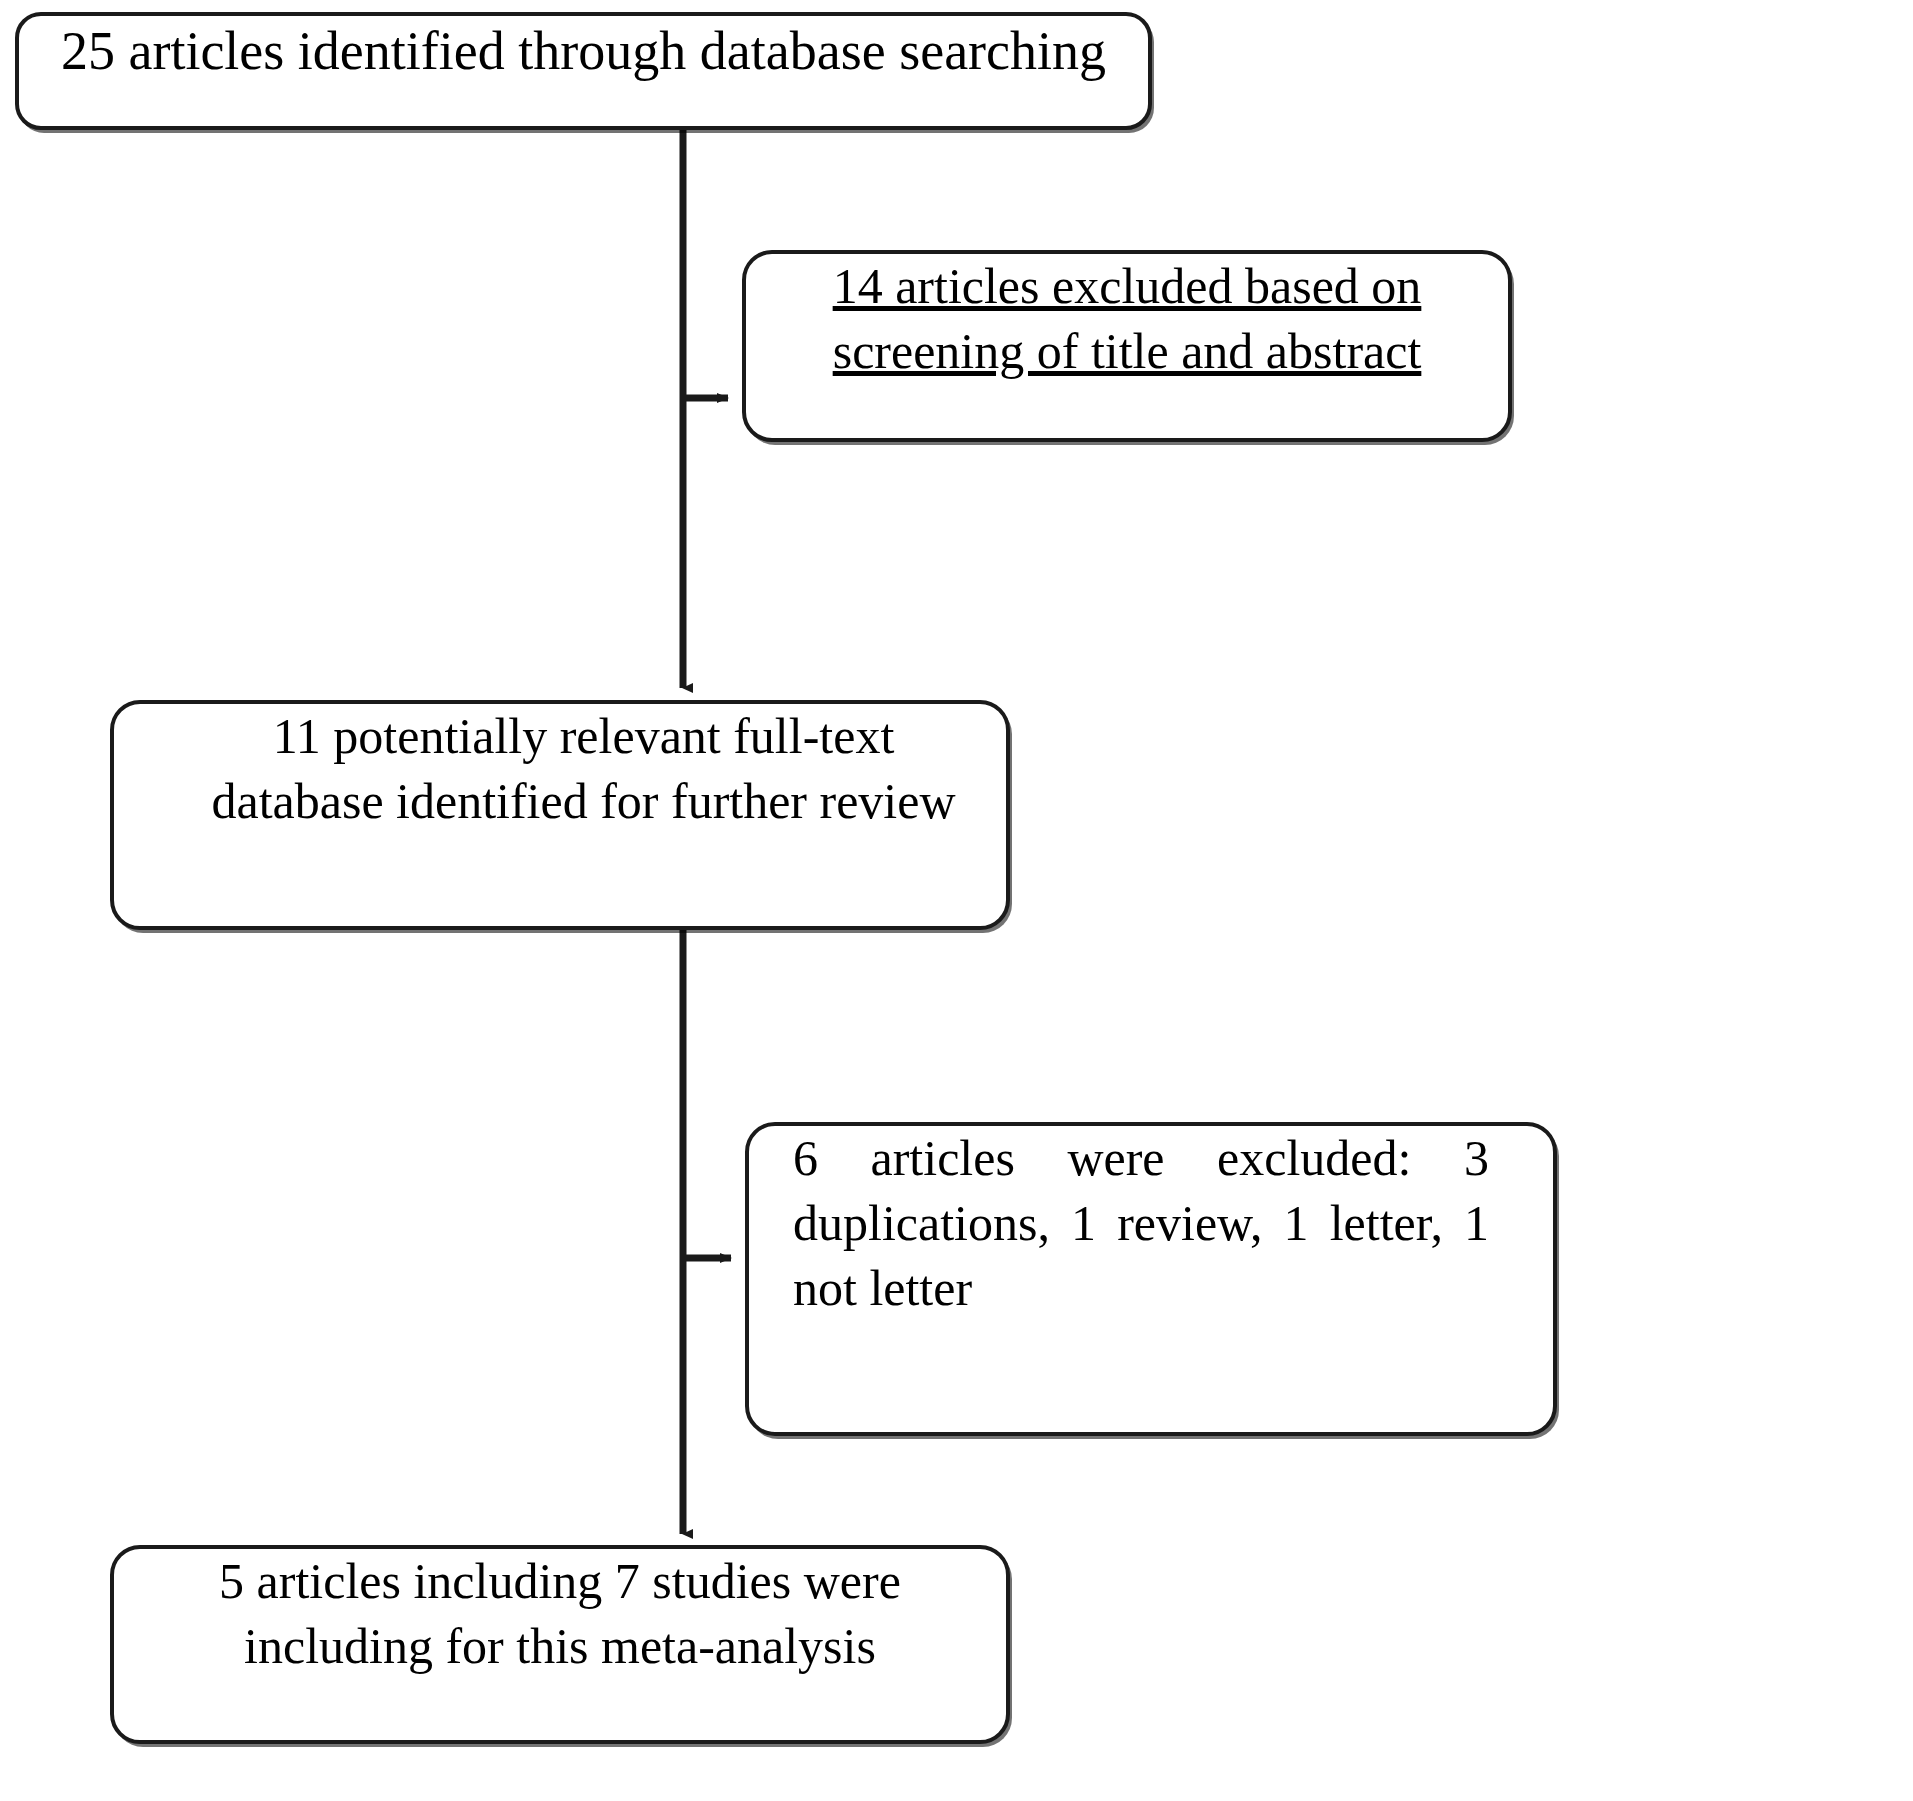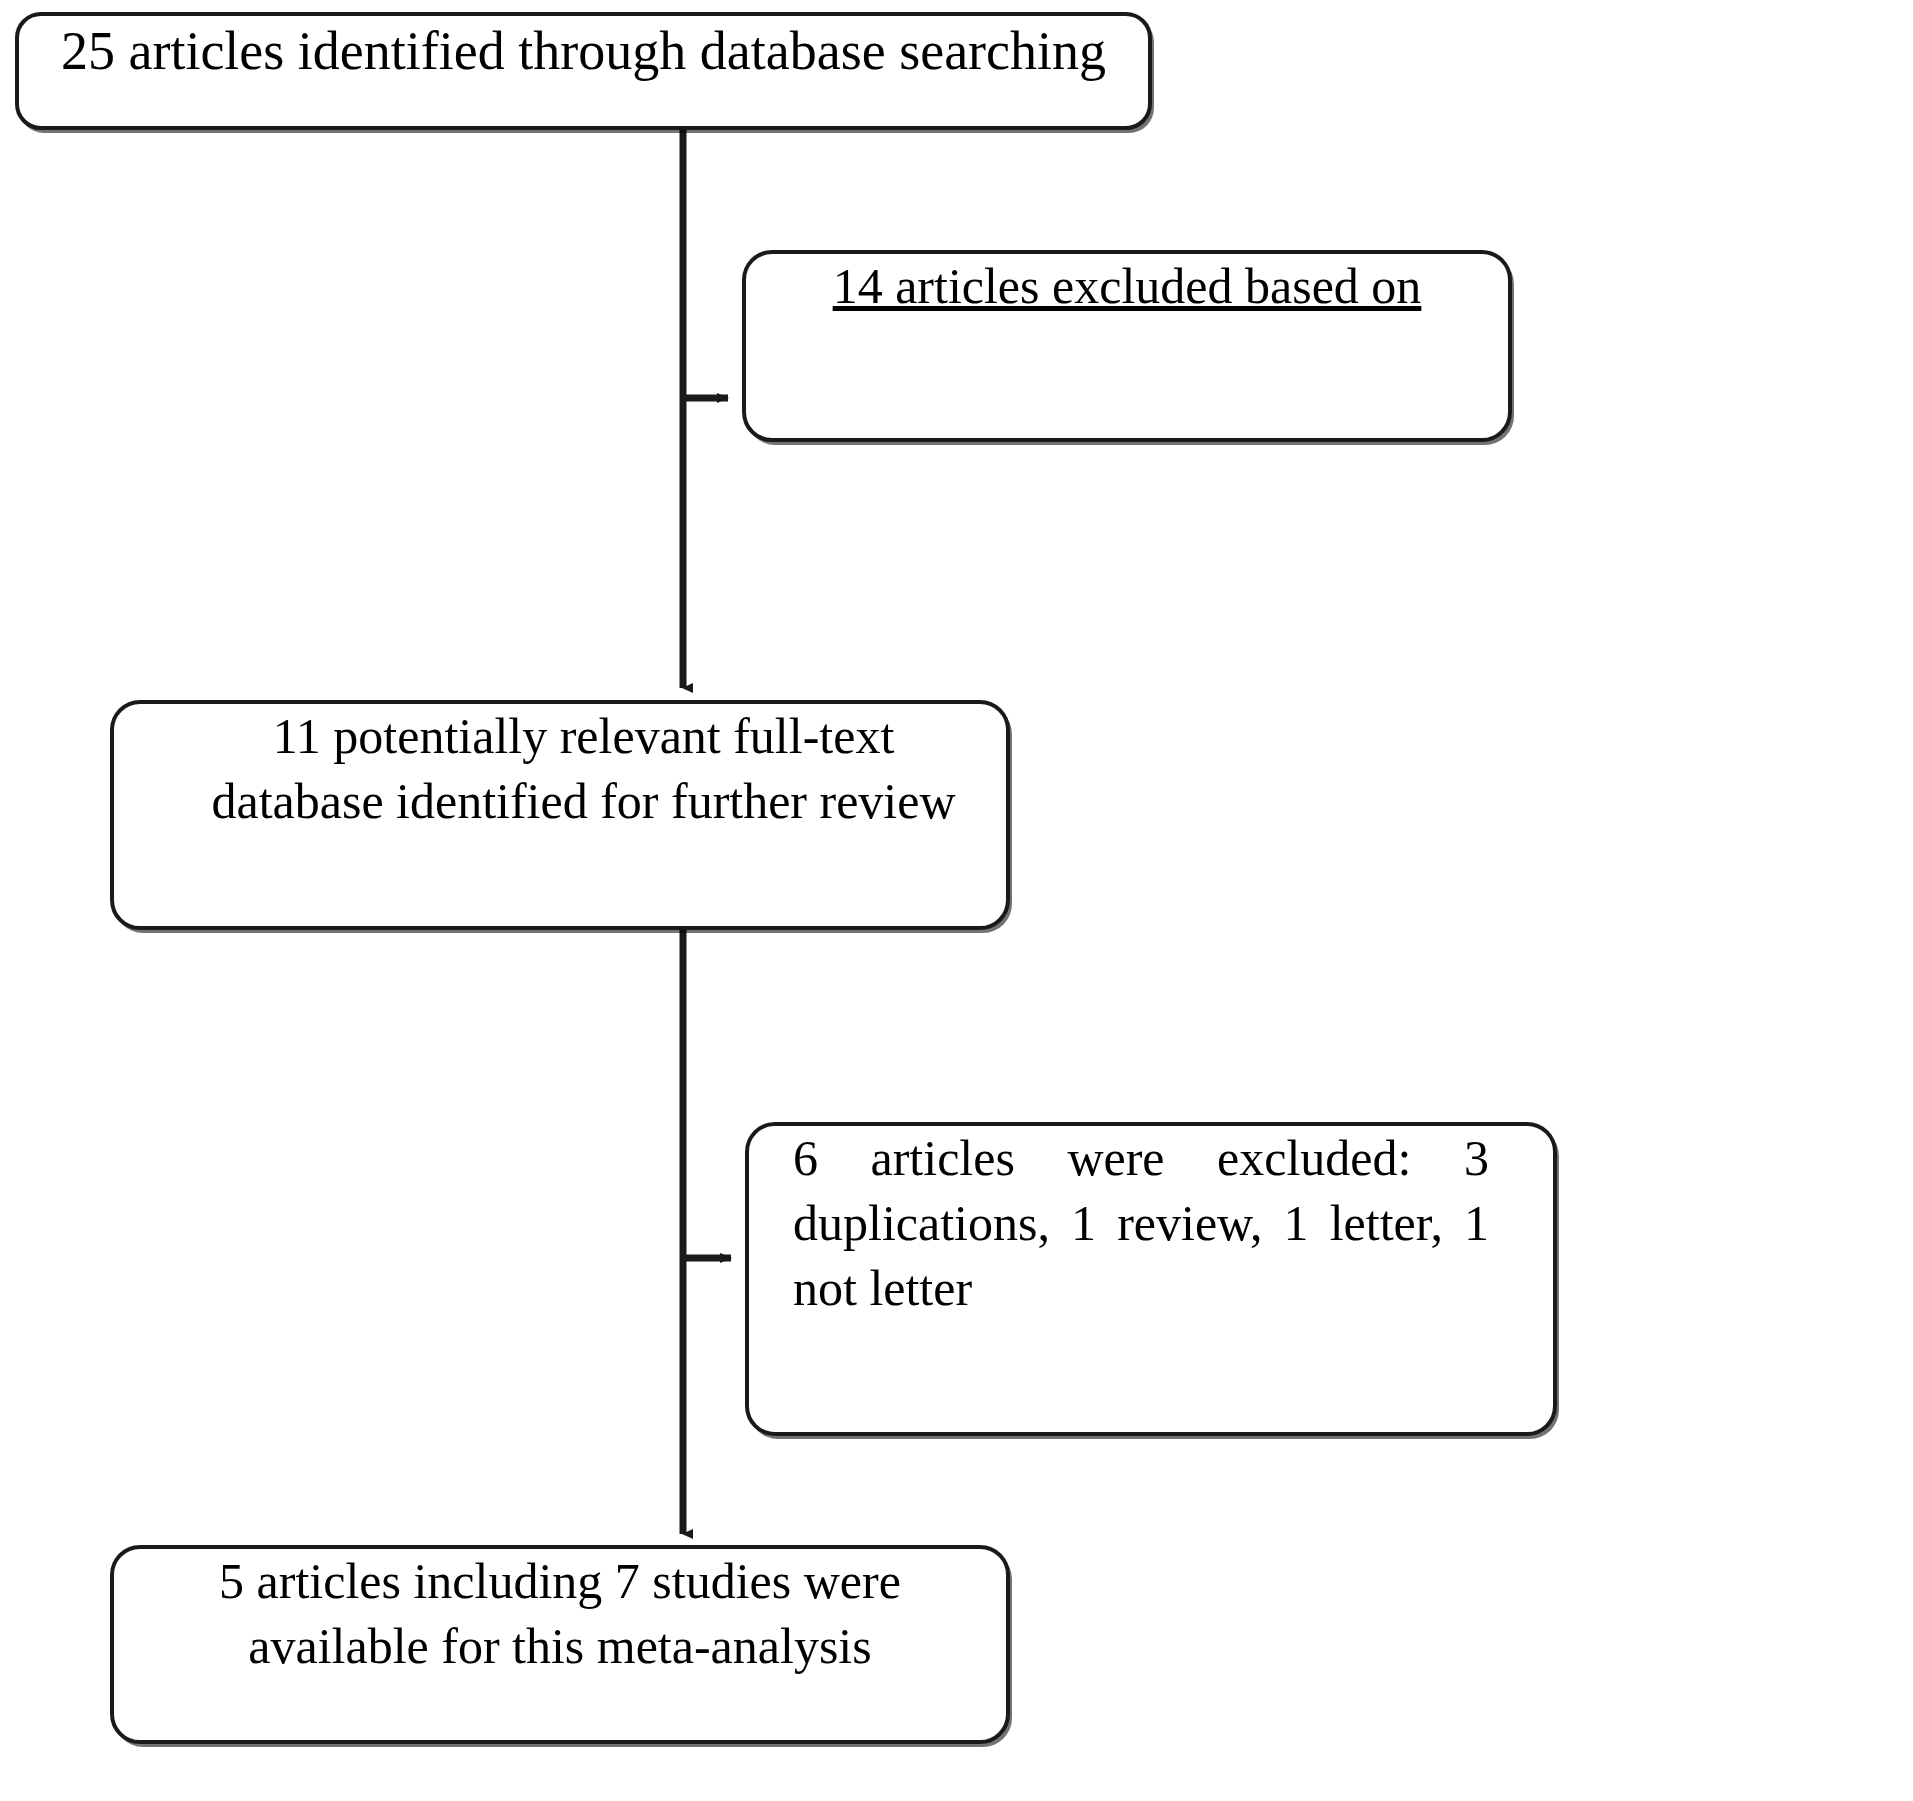--- a/index.html
+++ b/index.html
@@ -112,31 +112,32 @@
 
     <line x1="683" y1="1258" x2="731" y2="1258" stroke="#1a1a1a" stroke-width="7" marker-end="url(#arrow-right)"></line>
   </svg>
 
   <div class="flow-box centered" id="box-identified">
     <span class="line">25 articles identified through database searching</span>
   </div>
 
   <div class="flow-box centered" id="box-excluded-screening">
     <span class="line">14 articles excluded based on</span>
+    <span class="line">screening of title and abstract</span>
   </div>
 
   <div class="flow-box centered" id="box-fulltext">
     <span class="line">11 potentially relevant full-text</span>
     <span class="line">database identified for further review</span>
   </div>
 
   <div class="flow-box justified" id="box-excluded-fulltext">
     <span class="line">6 articles were excluded: 3</span>
     <span class="line">duplications, 1 review, 1 letter, 1</span>
     <span class="line last-line">not letter</span>
   </div>
 
   <div class="flow-box centered" id="box-included">
     <span class="line">5 articles including 7 studies were</span>
-    <span class="line">available for this meta-analysis</span>
+    <span class="line">including for this meta-analysis</span>
   </div>
 
 </div>
 
 </body></html>

